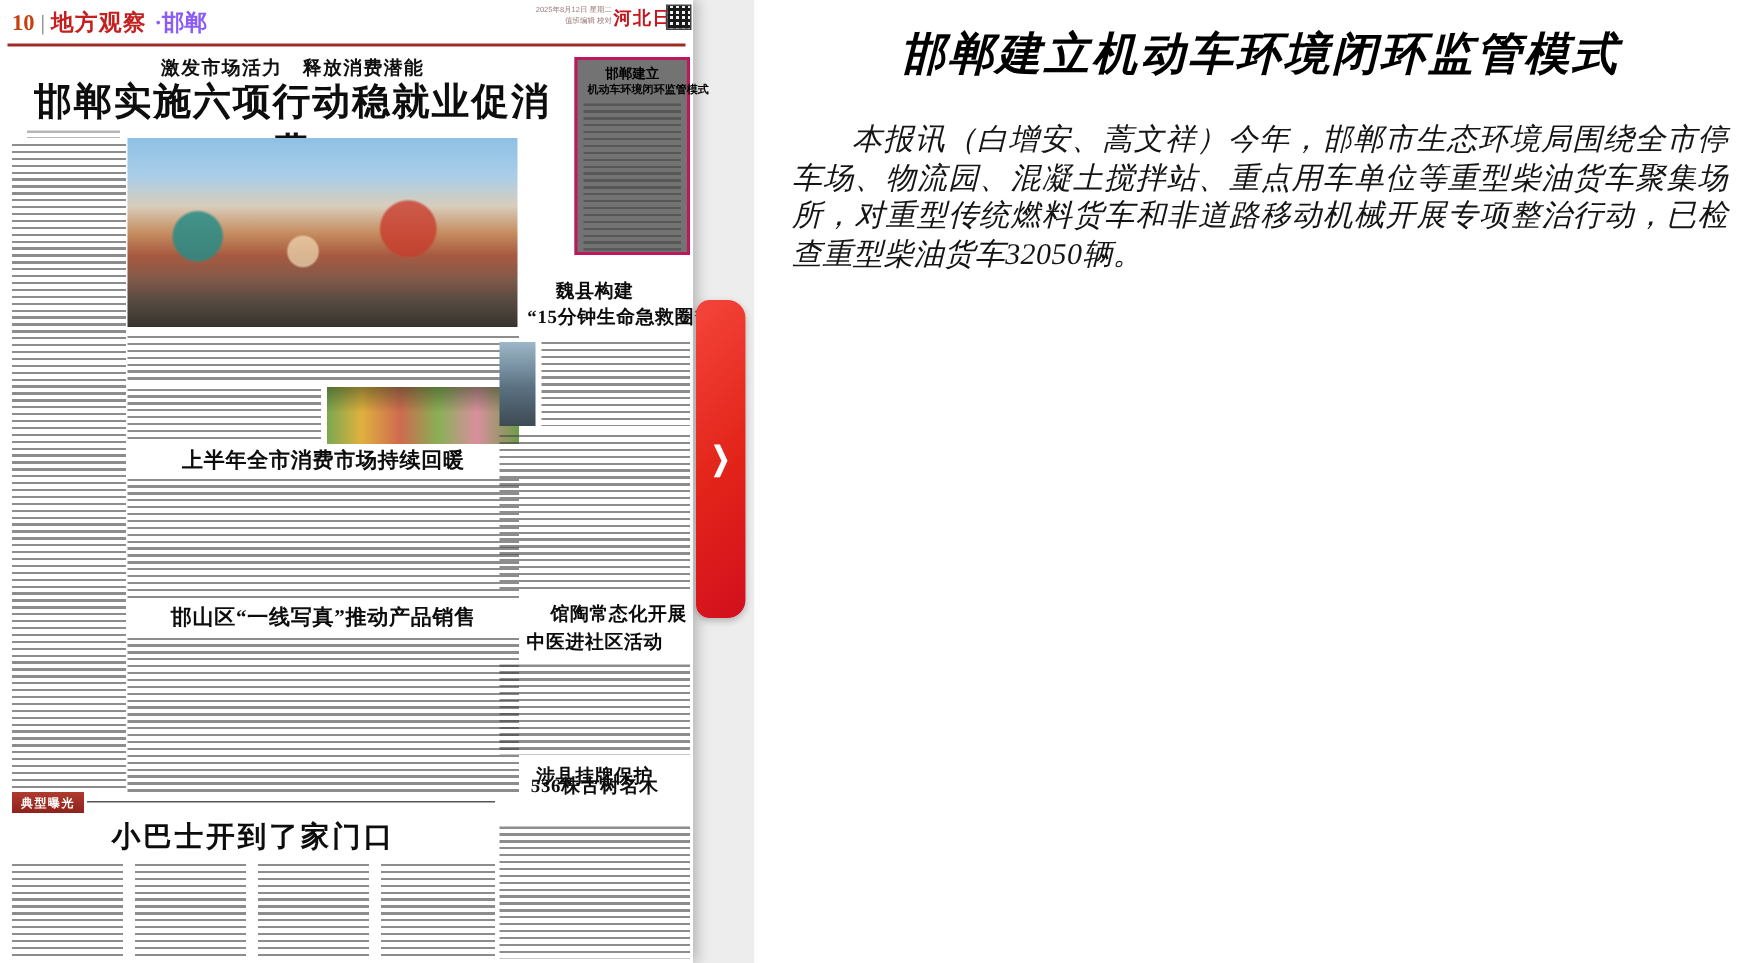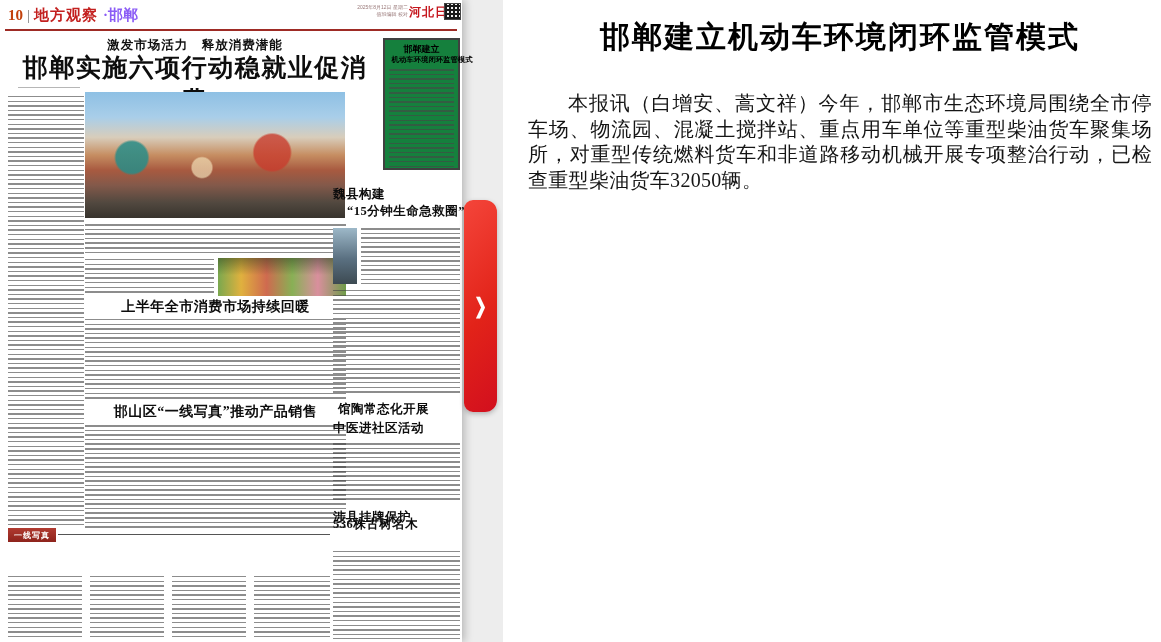--- a/index.html
+++ b/index.html
@@ -29,61 +29,61 @@
       border:1px solid #444;}
 
   
   .tx{background-image:repeating-linear-gradient(to bottom,rgba(70,70,70,.62) 0 1.5px,transparent 1.5px 4.6px);}
   .tx-light{background-image:repeating-linear-gradient(to bottom,rgba(110,110,110,.5) 0 1.4px,transparent 1.4px 4.6px);}
 
   
   .kicker{font:bold 12.5px "Liberation Serif",serif;color:#111;text-align:center;letter-spacing:1px;}
   .head-xl{font:bold 25px "Liberation Serif",serif;color:#0d0d0d;text-align:center;letter-spacing:1.5px;}
   .head-md{font:bold 14px "Liberation Serif",serif;color:#0d0d0d;text-align:center;letter-spacing:.5px;}
-  .head-sm{font:bold 12.5px "Liberation Serif",serif;color:#0d0d0d;letter-spacing:.5px;}
+  .head-sm{font:bold 12.5px "Liberation Serif",serif;color:#0d0d0d;text-align:center;letter-spacing:.5px;}
 
   
   .photo1{background-image:
       radial-gradient(circle at 18% 52%, rgba(40,140,135,.85) 0 7%, transparent 8%),
       radial-gradient(circle at 72% 48%, rgba(200,60,45,.8) 0 9%, transparent 10%),
       radial-gradient(circle at 45% 60%, rgba(240,220,180,.7) 0 6%, transparent 7%),
       linear-gradient(180deg,#8ec0e4 0%,#a9cee9 20%,#d8cdbb 36%,#c68e62 50%,#a85a40 62%,#83594a 74%,#51483f 88%,#38332d 100%);}
   .photo2{background-image:
       linear-gradient(180deg,rgba(30,50,25,.45) 0%,transparent 45%),
       linear-gradient(90deg,#7aa84f 0%,#e0b13e 18%,#cf6a4f 38%,#88b055 58%,#d98f9d 78%,#6f9c49 100%);}
   .photo3{background-image:linear-gradient(180deg,#9db8c8 0%,#5a7081 55%,#3d4a52 100%);}
 
   
-  #hlbox{left:383px;top:38px;width:77px;height:132px;border:2px solid #404040;background:#15803d;
+  #hlbox{left:383px;top:38px;width:77px;height:132px;border:2px solid #be185d;background:#737373;
          padding:4px 4px 15px;}
   #hlbox .t1{font:bold 9px "Liberation Serif",serif;text-align:center;color:#000;line-height:11px;}
   #hlbox .t2{font:bold 8px "Liberation Serif",serif;text-align:center;color:#000;line-height:10px;
              white-space:nowrap;transform:scale(.92);transform-origin:center;}
 
   
   #tag{left:8px;top:528px;width:48px;height:14px;background:linear-gradient(180deg,#b03a30,#8e231c);
        color:#fff;font:bold 8px "Liberation Sans",sans-serif;display:flex;align-items:center;
        justify-content:center;letter-spacing:1px;}
   #tagline{left:58px;top:534px;width:272px;height:1px;background:#555;}
 
   
   #handle{left:464px;top:200px;width:33px;height:212px;border-radius:9px 12px 12px 9px;
           background:linear-gradient(135deg,#f4453a 0%,#e22319 55%,#d20f1e 100%);
           display:flex;align-items:center;justify-content:center;cursor:pointer;
           box-shadow:0 2px 5px rgba(0,0,0,.25);}
   #handle .chev{color:#fff;font-size:15px;font-weight:bold;transform:scaleY(1.4);}
 
   
   #reader{left:503px;top:0;width:658px;height:642px;background:#fff;overflow:hidden;}
-  #reader-inner{position:absolute;left:25px;right:9px;top:18px;}
+  #reader-inner{position:absolute;left:25px;right:9px;top:18px;font-style:italic;}
   #article-title{font-weight:bold;font-size:30px;line-height:38px;text-align:center;
                  color:#000;letter-spacing:2px;margin:0;font-family:"Liberation Sans",sans-serif;}
   .para{font-family:"Liberation Serif",serif;font-size:20px;line-height:25.5px;color:#151515;
         text-align:justify;text-indent:2em;margin:5px 0 0;letter-spacing:.3px;}
-  .para.first{margin-top:35px;}
+  .para.first{margin-top:25px;}
 </style>
 </head>
 <body>
 
 <div class="abs" id="left-viewport">
   <div class="abs" id="paper">
 
     <div class="abs ph">
       <span class="num">10</span>
       <span class="bar"></span>
@@ -119,30 +119,31 @@
       <div class="t2">机动车环境闭环监管模式</div>
       <div class="tx" style="margin-top:4px;height:98px;"></div>
     </div>
 
     <div class="abs head-sm" style="left:333px;top:186px;width:127px;">魏县构建</div>
     <div class="abs head-sm" style="left:347px;top:203px;width:127px;">“15分钟生命急救圈”</div>
     <div class="abs photo3" style="left:333px;top:228px;width:24px;height:56px;"></div>
     <div class="abs tx" style="left:361px;top:228px;width:99px;height:56px;"></div>
     <div class="abs tx" style="left:333px;top:290px;width:127px;height:106px;"></div>
 
-    <div class="abs head-sm" style="left:338px;top:401px;width:127px;">馆陶常态化开展</div>
+    <div class="abs head-sm" style="left:349px;top:401px;width:127px;">馆陶常态化开展</div>
     <div class="abs head-sm" style="left:333px;top:420px;width:127px;">中医进社区活动</div>
     <div class="abs tx" style="left:333px;top:443px;width:127px;height:60px;"></div>
 
     <div class="abs head-sm" style="left:333px;top:509px;width:127px;">涉县挂牌保护</div>
     <div class="abs head-sm" style="left:333px;top:516px;width:127px;">536株古树名木</div>
     <div class="abs tx" style="left:333px;top:551px;width:127px;height:88px;"></div>
 
-    <div class="abs" id="tag">一线写真</div>
+    <div class="abs" id="tag">典型曝光</div>
     <div class="abs" id="tagline"></div>
+    <div class="abs" style="left:8px;top:545px;width:322px;font:bold 19px 'Liberation Serif',serif;color:#0d0d0d;text-align:center;letter-spacing:2px;">小巴士开到了家门口</div>
     <div class="abs tx" style="left:8px;top:576px;width:74px;height:62px;"></div>
     <div class="abs tx" style="left:90px;top:576px;width:74px;height:62px;"></div>
     <div class="abs tx" style="left:172px;top:576px;width:74px;height:62px;"></div>
     <div class="abs tx" style="left:254px;top:576px;width:76px;height:62px;"></div>
   </div>
 
   <div class="abs" id="handle">
     <span class="chev">❯</span>
   </div>
 </div>

